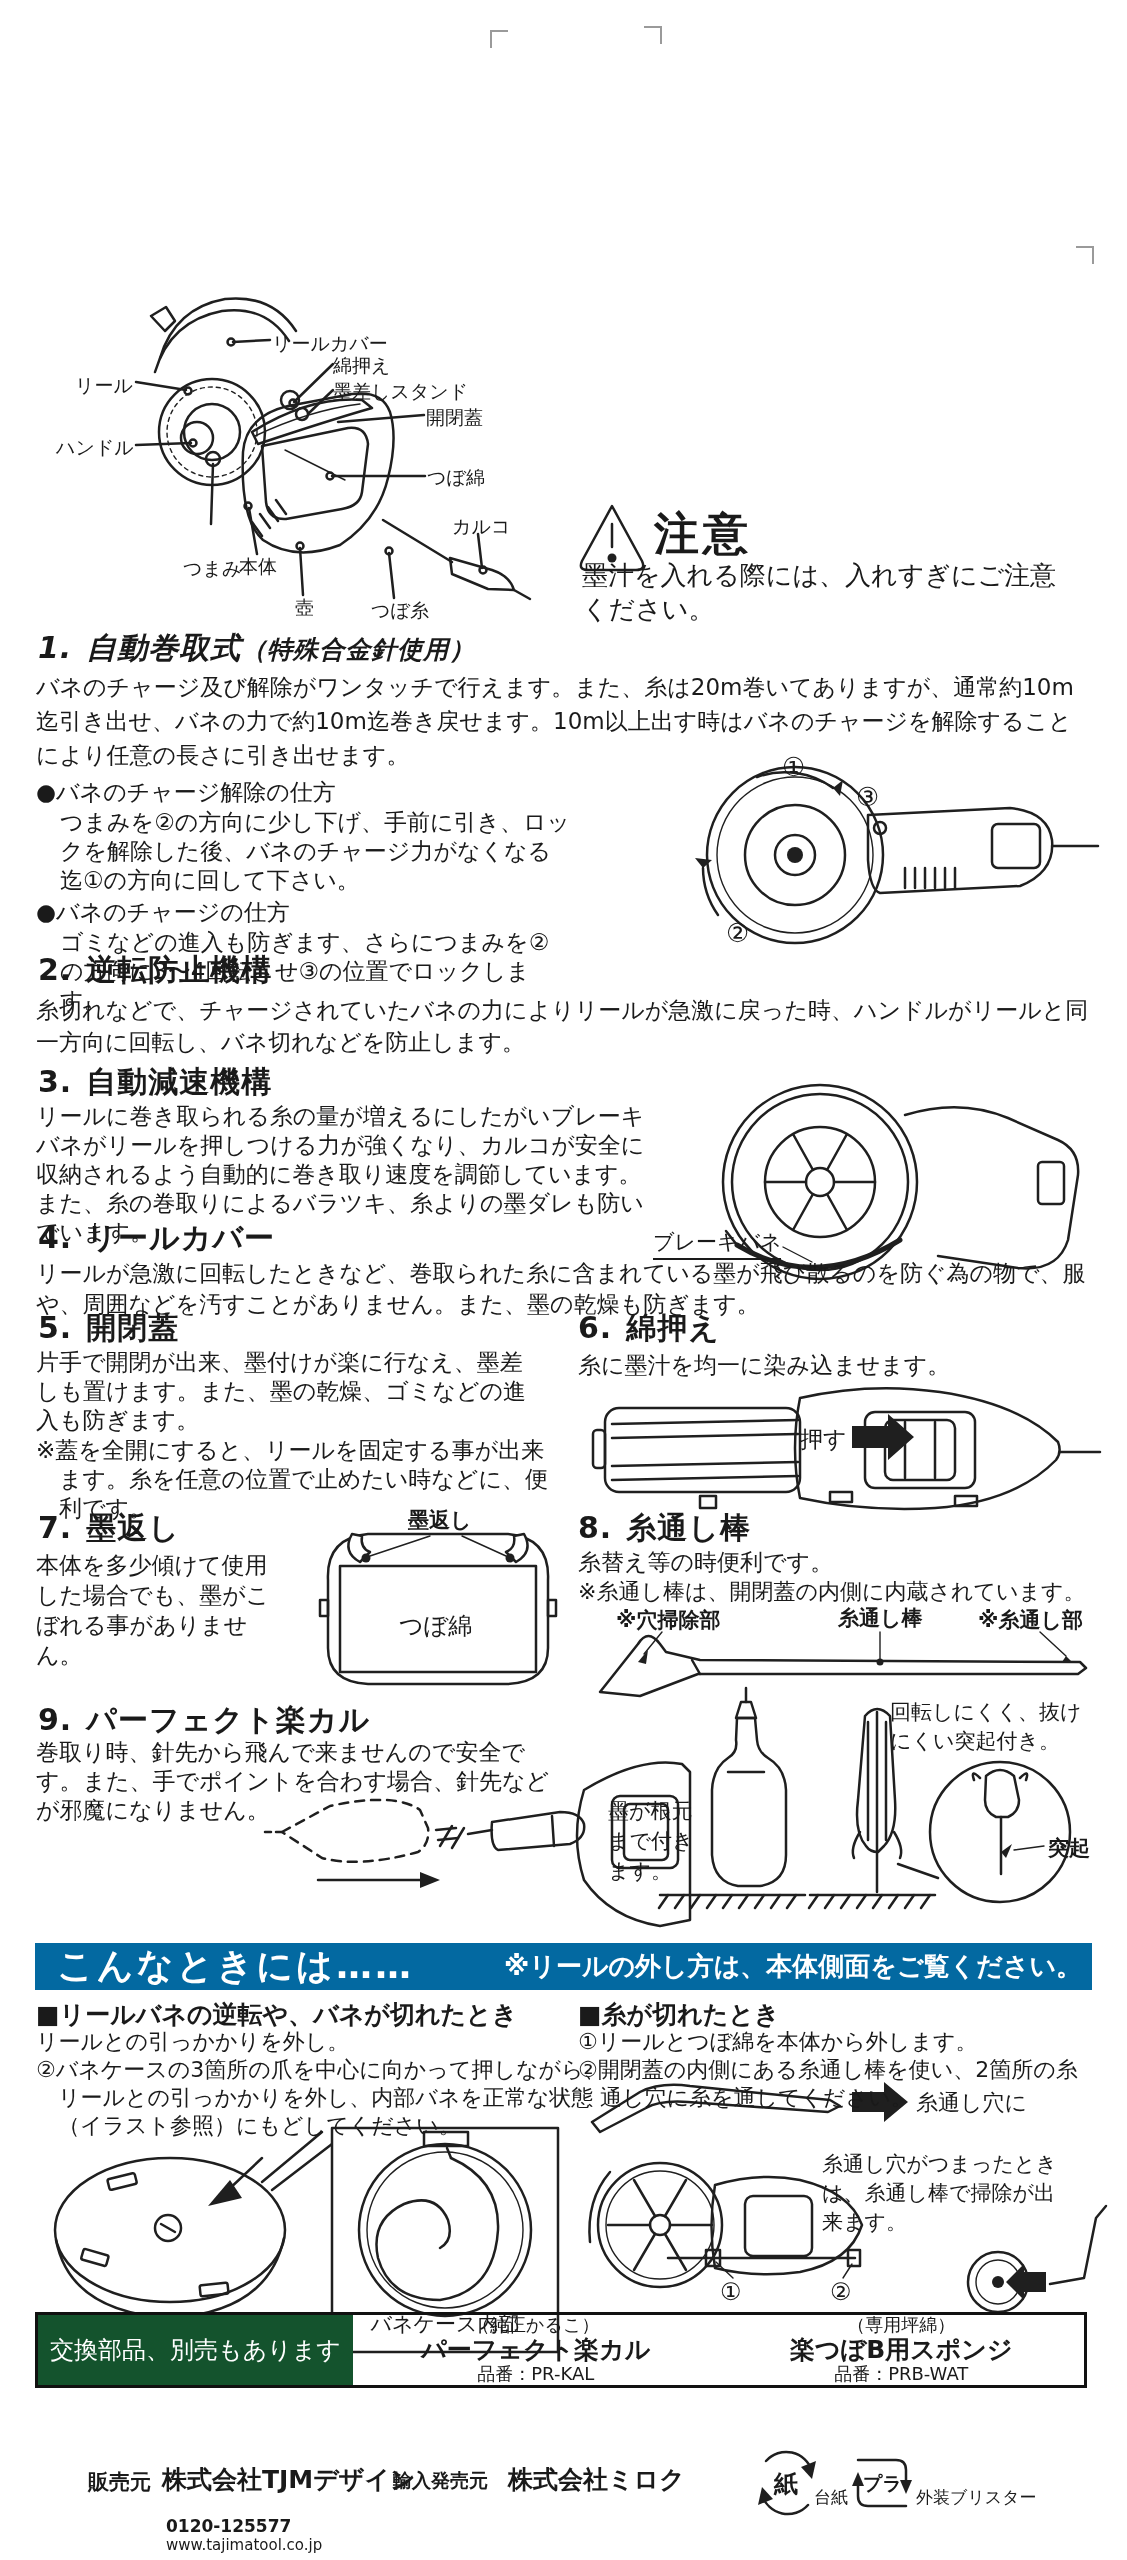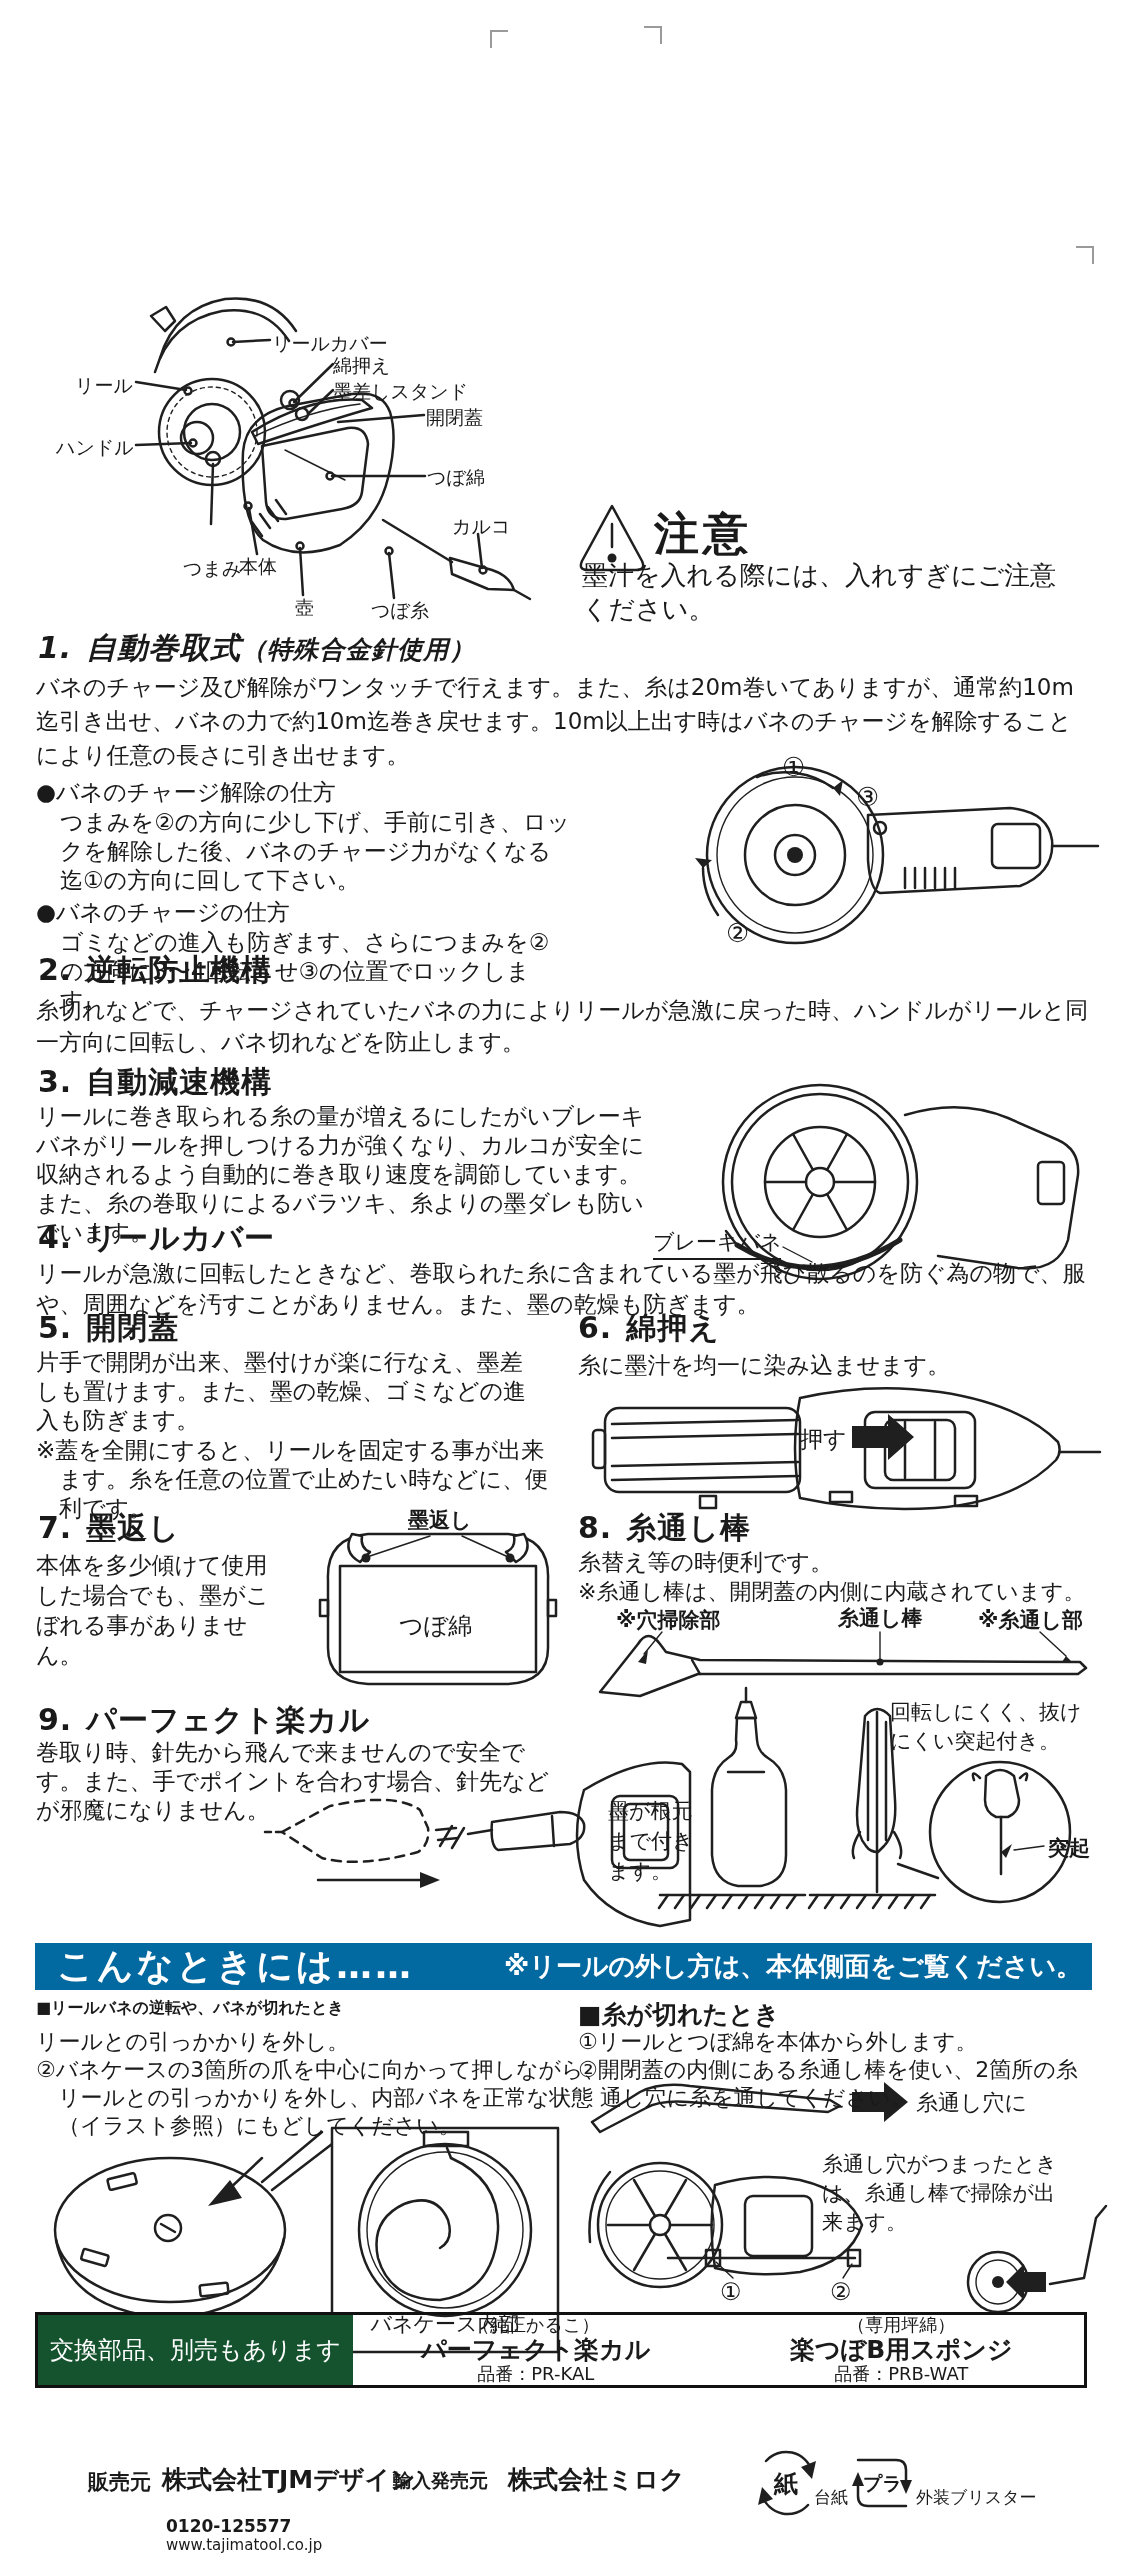--- a/index.html
+++ b/index.html
@@ -364,21 +364,21 @@
 
   <div class="t" style="left:608px;top:1796px;width:96px;font-size:21px;line-height:30px;">墨が根元まで付きます。</div>
   <div class="t" style="left:890px;top:1698px;width:208px;font-size:21px;line-height:29px;">回転しにくく、抜けにくい突起付き。</div>
   <div class="t b" style="left:1048px;top:1834px;font-size:21px;">突起</div>
 
   <div class="banner">
     <span class="bt">こんなときには……</span>
     <span class="bn">※リールの外し方は、本体側面をご覧ください。</span>
   </div>
 
-  <div class="t b" style="left:36px;top:1998px;font-size:16px;white-space:nowrap;">■リールバネの逆転や、バネが切れたとき</div>
+  <div class="t b" style="left:36px;top:1998px;font-size:25px;white-space:nowrap;">■リールバネの逆転や、バネが切れたとき</div>
   <div class="t body22" style="left:36px;top:2028px;width:540px;">リールとの引っかかりを外し。</div>
   <div class="t body22 hang" style="left:36px;top:2056px;width:552px;padding-left:22px;text-indent:-22px;">②バネケースの3箇所の爪を中心に向かって押しながら、リールとの引っかかりを外し、内部バネを正常な状態（イラスト参照）にもどしてください。</div>
   <div class="t" style="left:352px;top:2310px;width:186px;text-align:center;font-size:21px;">バネケース内部</div>
 
   <div class="t b" style="left:578px;top:1998px;font-size:25px;white-space:nowrap;">■糸が切れたとき</div>
   <div class="t body22" style="left:578px;top:2028px;width:520px;">①リールとつぼ綿を本体から外します。</div>
   <div class="t body22 hang" style="left:578px;top:2056px;width:495px;padding-left:22px;text-indent:-22px;">②開閉蓋の内側にある糸通し棒を使い、2箇所の糸通し穴に糸を通してください。</div>
   <div class="t" style="left:916px;top:2088px;font-size:22px;">糸通し穴に</div>
   <div class="t" style="left:822px;top:2150px;width:252px;font-size:21px;line-height:29px;">糸通し穴がつまったときは、糸通し棒で掃除が出来ます。</div>
   <div class="t circ" style="left:720px;top:2278px;font-size:24px;">①</div>

